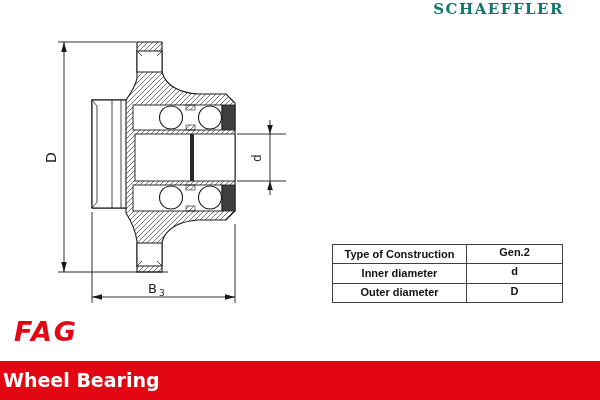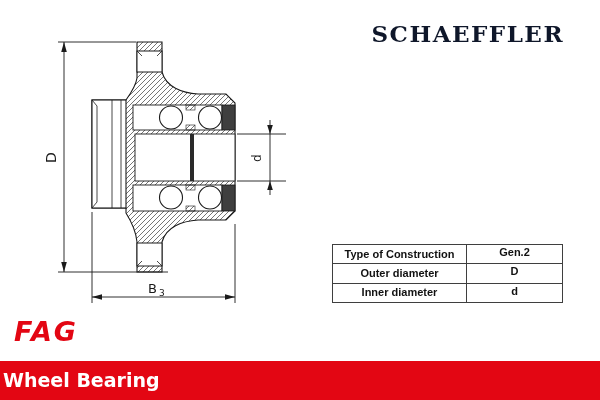--- a/index.html
+++ b/index.html
@@ -1,24 +1,24 @@
 <!DOCTYPE html>
 <html><head>
 <meta charset="utf-8">
 <style>
   html,body{margin:0;padding:0;background:#888;}
   .page{
     position:relative;width:600px;height:400px;background:#ffffff;
     overflow:hidden;font-family:"Liberation Sans",sans-serif;
   }
   .schaeffler{
-    position:absolute;top:20px;right:36px;
+    position:absolute;top:0;right:36px;
     font-family:"DejaVu Serif","Liberation Serif",serif;
-    font-weight:bold;font-size:23px;letter-spacing:1.5px;
-    color:#0f172a;
+    font-weight:bold;font-size:15px;letter-spacing:1.5px;
+    color:#0f766e;
   }
   .drawing-svg{position:absolute;left:0;top:0;}
   .spec-table{
     position:absolute;left:332px;top:244px;width:231px;height:59px;
     border-collapse:collapse;table-layout:fixed;
     font-size:11px;font-weight:600;color:#111;
   }
   .spec-table td{
     border:1.4px solid #3f3f3f;text-align:center;vertical-align:middle;
     padding:0;height:13px;line-height:1;
@@ -127,26 +127,26 @@
     <colgroup>
         <col class="c1">
         <col>
       </colgroup>
     <tbody>
       <tr>
         <td>Type of Construction</td>
         <td><span>Gen.2</span><sub></sub></td>
       </tr>
       <tr>
+        <td>Inner diameter</td>
+        <td><span>d</span><sub></sub></td>
+      </tr>
+      <tr>
         <td>Outer diameter</td>
         <td><span>D</span><sub></sub></td>
-      </tr>
-      <tr>
-        <td>Inner diameter</td>
-        <td><span>d</span><sub></sub></td>
       </tr>
     </tbody>
   </table>
 
   <div class="fag">FAG</div>
 
   <div class="banner">Wheel Bearing</div>
 
 </div>
 

